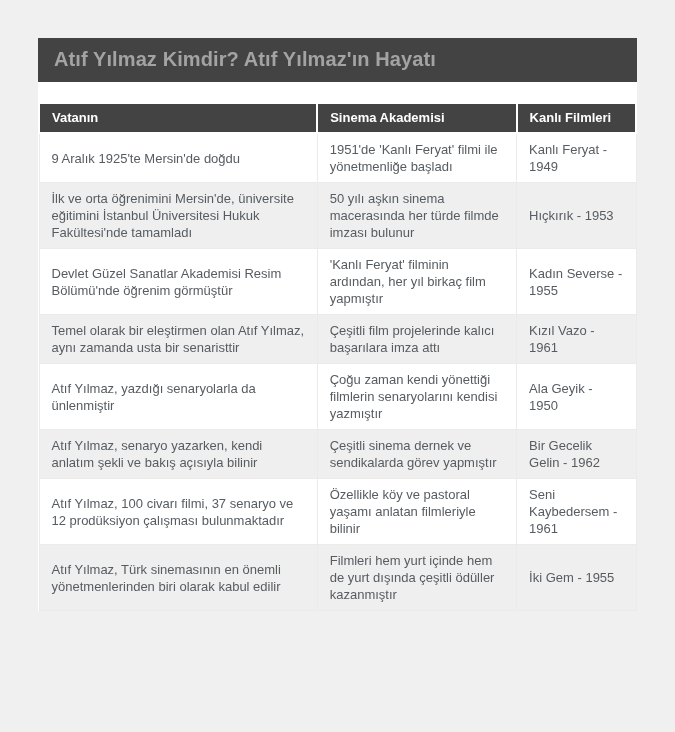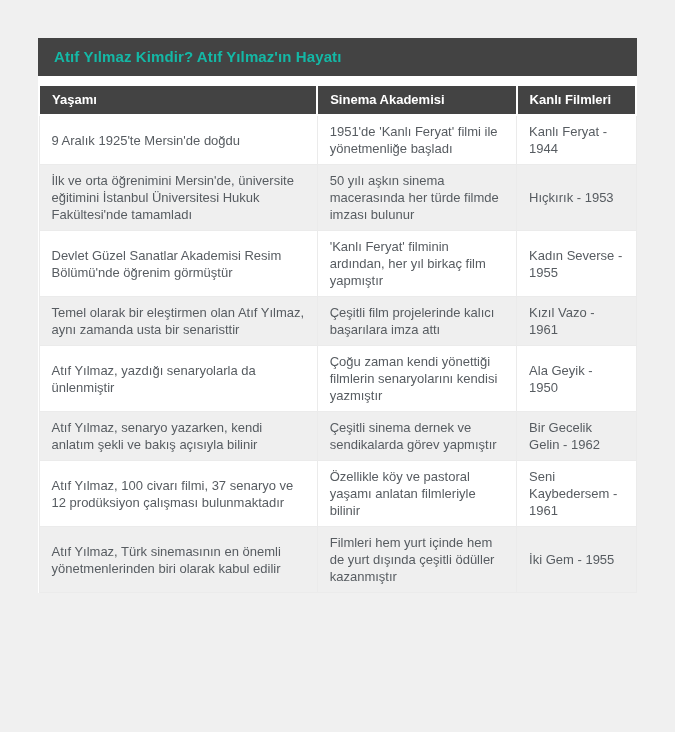--- a/index.html
+++ b/index.html
@@ -9,25 +9,25 @@
     font-family: "Liberation Sans", "DejaVu Sans", sans-serif;
     overflow: hidden;
   }
   .card {
     width: 599px;
     margin: 38px auto 0 auto;
     background: #ffffff;
   }
   .title-bar {
     background: #434343;
-    color: #14b8a6;
-    font-size: 15px;
+    color: #a3a3a3;
+    font-size: 20px;
     font-weight: bold;
     padding: 10px 16px 11px 16px;
-    margin-bottom: 8px;
+    margin-bottom: 20px;
     letter-spacing: 0.1px;
   }
   table.info-table {
     width: 100%;
     border-collapse: collapse;
     table-layout: fixed;
   }
   col.c1 { width: 46.6%; }
   col.c2 { width: 33.4%; }
   col.c3 { width: 20.0%; }
@@ -59,30 +59,30 @@
   <div class="title-bar">Atıf Yılmaz Kimdir? Atıf Yılmaz'ın Hayatı</div>
 
   <table class="info-table">
     <colgroup>
       <col class="c1">
         <col class="c2">
         <col class="c3">
     </colgroup>
     <thead>
       <tr>
-        <th>Yaşamı</th>
+        <th>Vatanın</th>
         <th>Sinema Akademisi</th>
         <th>Kanlı Filmleri</th>
       </tr>
     </thead>
     <tbody>
       <tr>
         <td>9 Aralık 1925'te Mersin'de doğdu</td>
         <td>1951'de 'Kanlı Feryat' filmi ile yönetmenliğe başladı</td>
-        <td>Kanlı Feryat - 1944</td>
+        <td>Kanlı Feryat - 1949</td>
       </tr>
       <tr>
         <td>İlk ve orta öğrenimini Mersin'de, üniversite eğitimini İstanbul Üniversitesi Hukuk Fakültesi'nde tamamladı</td>
         <td>50 yılı aşkın sinema macerasında her türde filmde imzası bulunur</td>
         <td>Hıçkırık - 1953</td>
       </tr>
       <tr>
         <td>Devlet Güzel Sanatlar Akademisi Resim Bölümü'nde öğrenim görmüştür</td>
         <td>'Kanlı Feryat' filminin ardından, her yıl birkaç film yapmıştır</td>
         <td>Kadın Severse - 1955</td>

